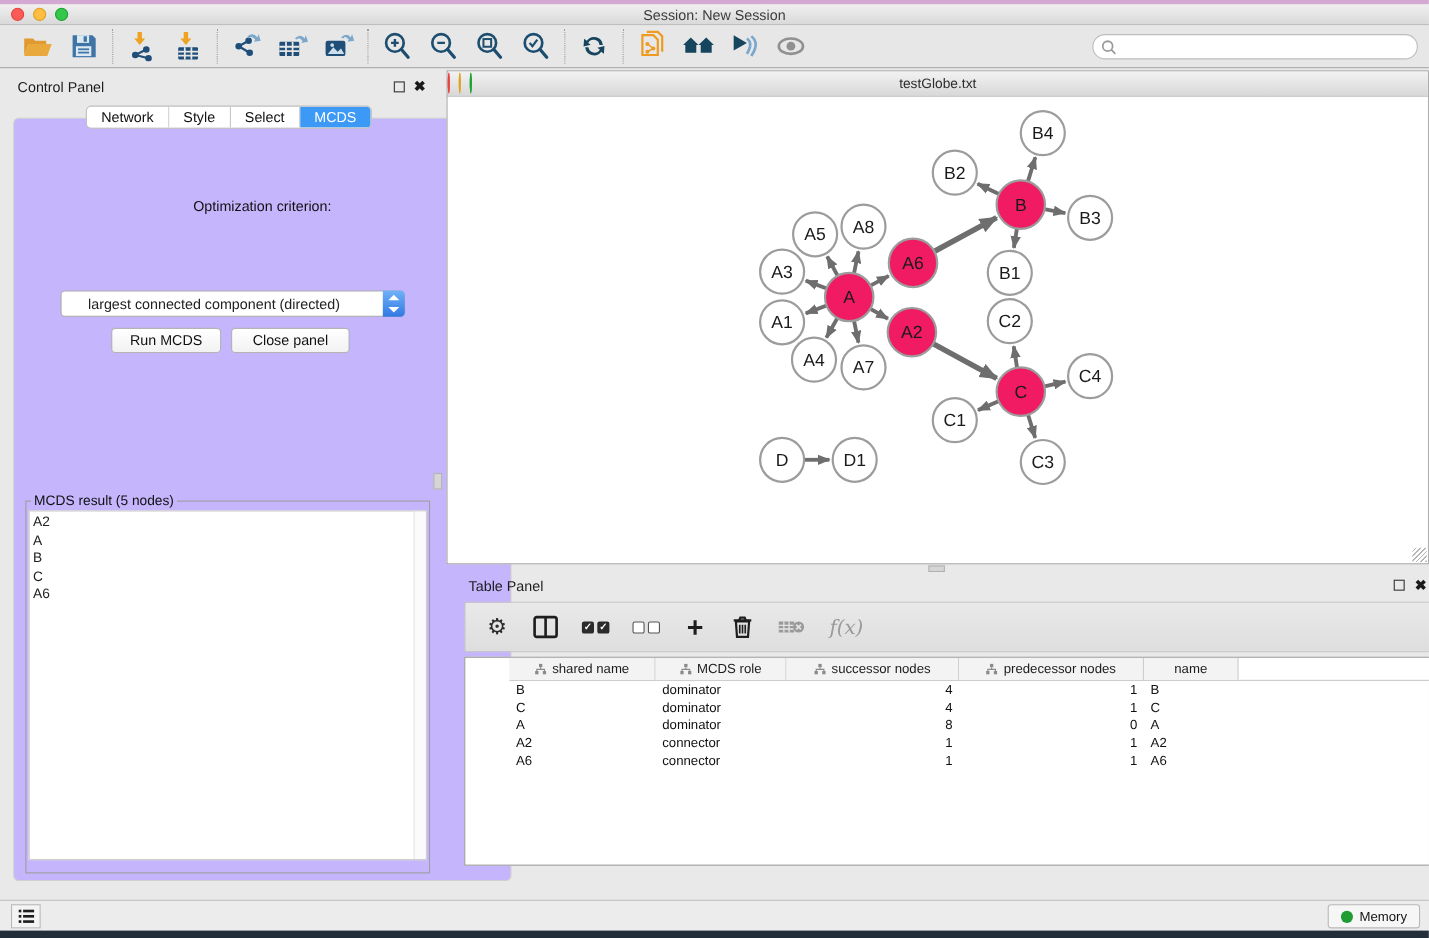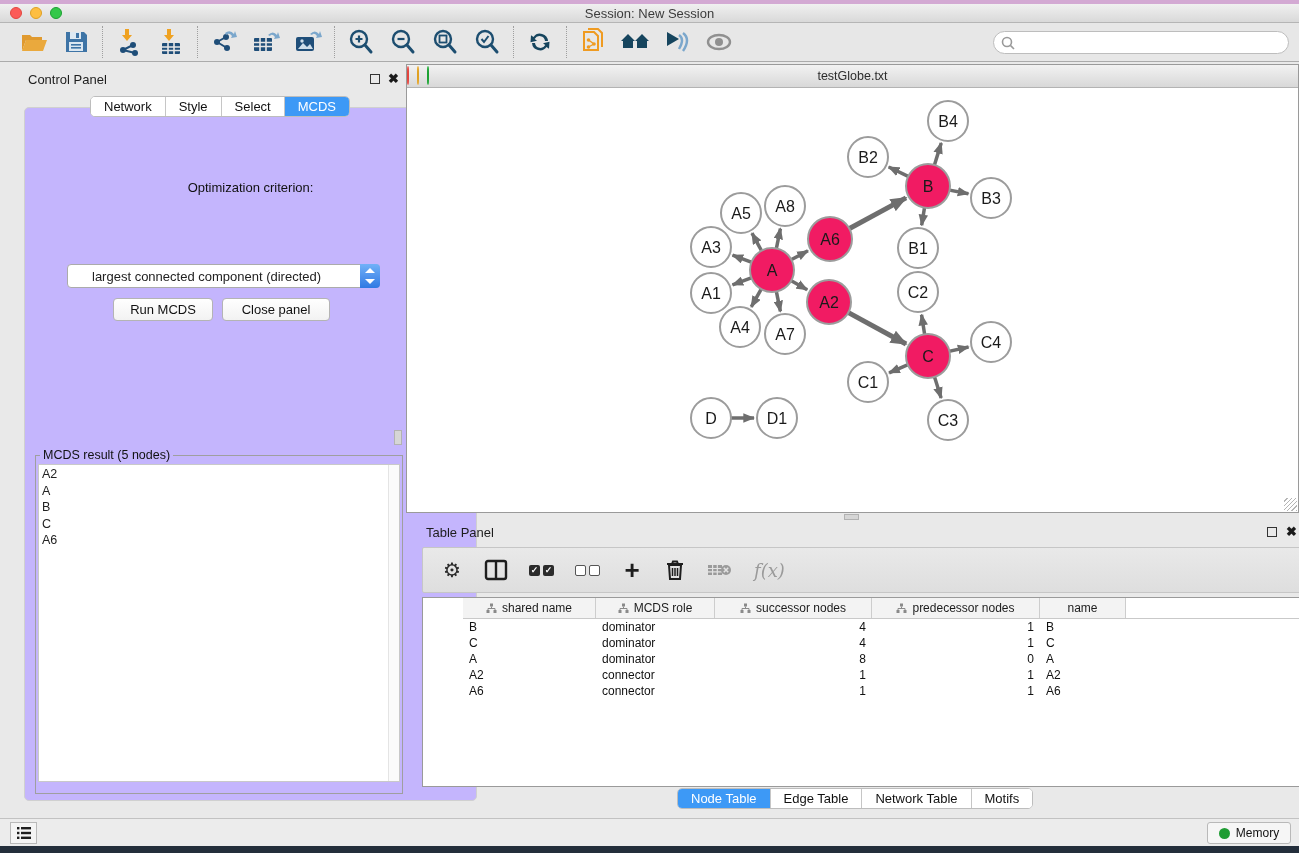--- a/index.html
+++ b/index.html
@@ -32,21 +32,21 @@
   .tbgroup { display:flex; align-items:center; gap:10px; padding:0 10px; }
   .tbsep { width:1px; height:32px; border-left:1px dotted #9f9f9f; }
   .tbicon { width:32px; height:32px; display:flex; align-items:center; justify-content:center; }
   .searchbox {
     position:absolute; right:10px; top:8px; width:296px; height:23px;
     background:#fff; border:1px solid #bdbdbd; border-radius:12px;
     display:flex; align-items:center; padding-left:6px;
   }
   .searchbox input { border:none; outline:none; flex:1; height:18px; font-size:12px; background:transparent; }
   
-  .cpanel { position:absolute; left:16px; top:62px; width:392px; height:752px; }
+  .cpanel { position:absolute; left:4px; top:62px; width:392px; height:752px; }
   .cpanel-title { position:absolute; left:12px; top:10px; font-size:13px; color:#1d1d1d; }
   .float-ico { position:absolute; width:10px; height:10px; border:1.5px solid #333; top:12px; }
   .close-ico { position:absolute; top:9px; font-size:13px; font-weight:bold; color:#1a1a1a; }
   .cp-content {
     position:absolute; left:8px; top:45px; width:453px; height:694px;
     background:#c4b5fd; border:1px solid #d0d0d0; border-radius:5px;
   }
   .seg-tabs {
     position:absolute; display:inline-flex; background:#fff;
     border:1px solid #bdbdbd; border-radius:5px; overflow:hidden; z-index:5;
@@ -618,26 +618,20 @@
         <div class="tr">
           <div class="td" style="width: 133px;">A6</div>
           <div class="td" style="width: 119px;">connector</div>
           <div class="td num" style="width: 157px;">1</div>
           <div class="td num" style="width: 168px;">1</div>
           <div class="td" style="width: 86px;">A6</div>
         </div>
       </div>
   </div>
 
-  <div class="seg-tabs tp-tabs" id="tp-tabs">
-      <div class="seg-tab active">Node Table</div>
-      <div class="seg-tab">Edge Table</div>
-      <div class="seg-tab">Network Table</div>
-      <div class="seg-tab">Motifs</div>
-    </div>
 </div>
 
 <div class="statusbar">
   <span class="list-btn">
     <svg width="16" height="14" viewBox="0 0 16 14">
         <g fill="#1e1e1e">
           <rect x="1" y="1" width="2.4" height="2.4"></rect>
           <rect x="5" y="1" width="10" height="2.4"></rect>
           <rect x="1" y="5.8" width="2.4" height="2.4"></rect>
           <rect x="5" y="5.8" width="10" height="2.4"></rect>

